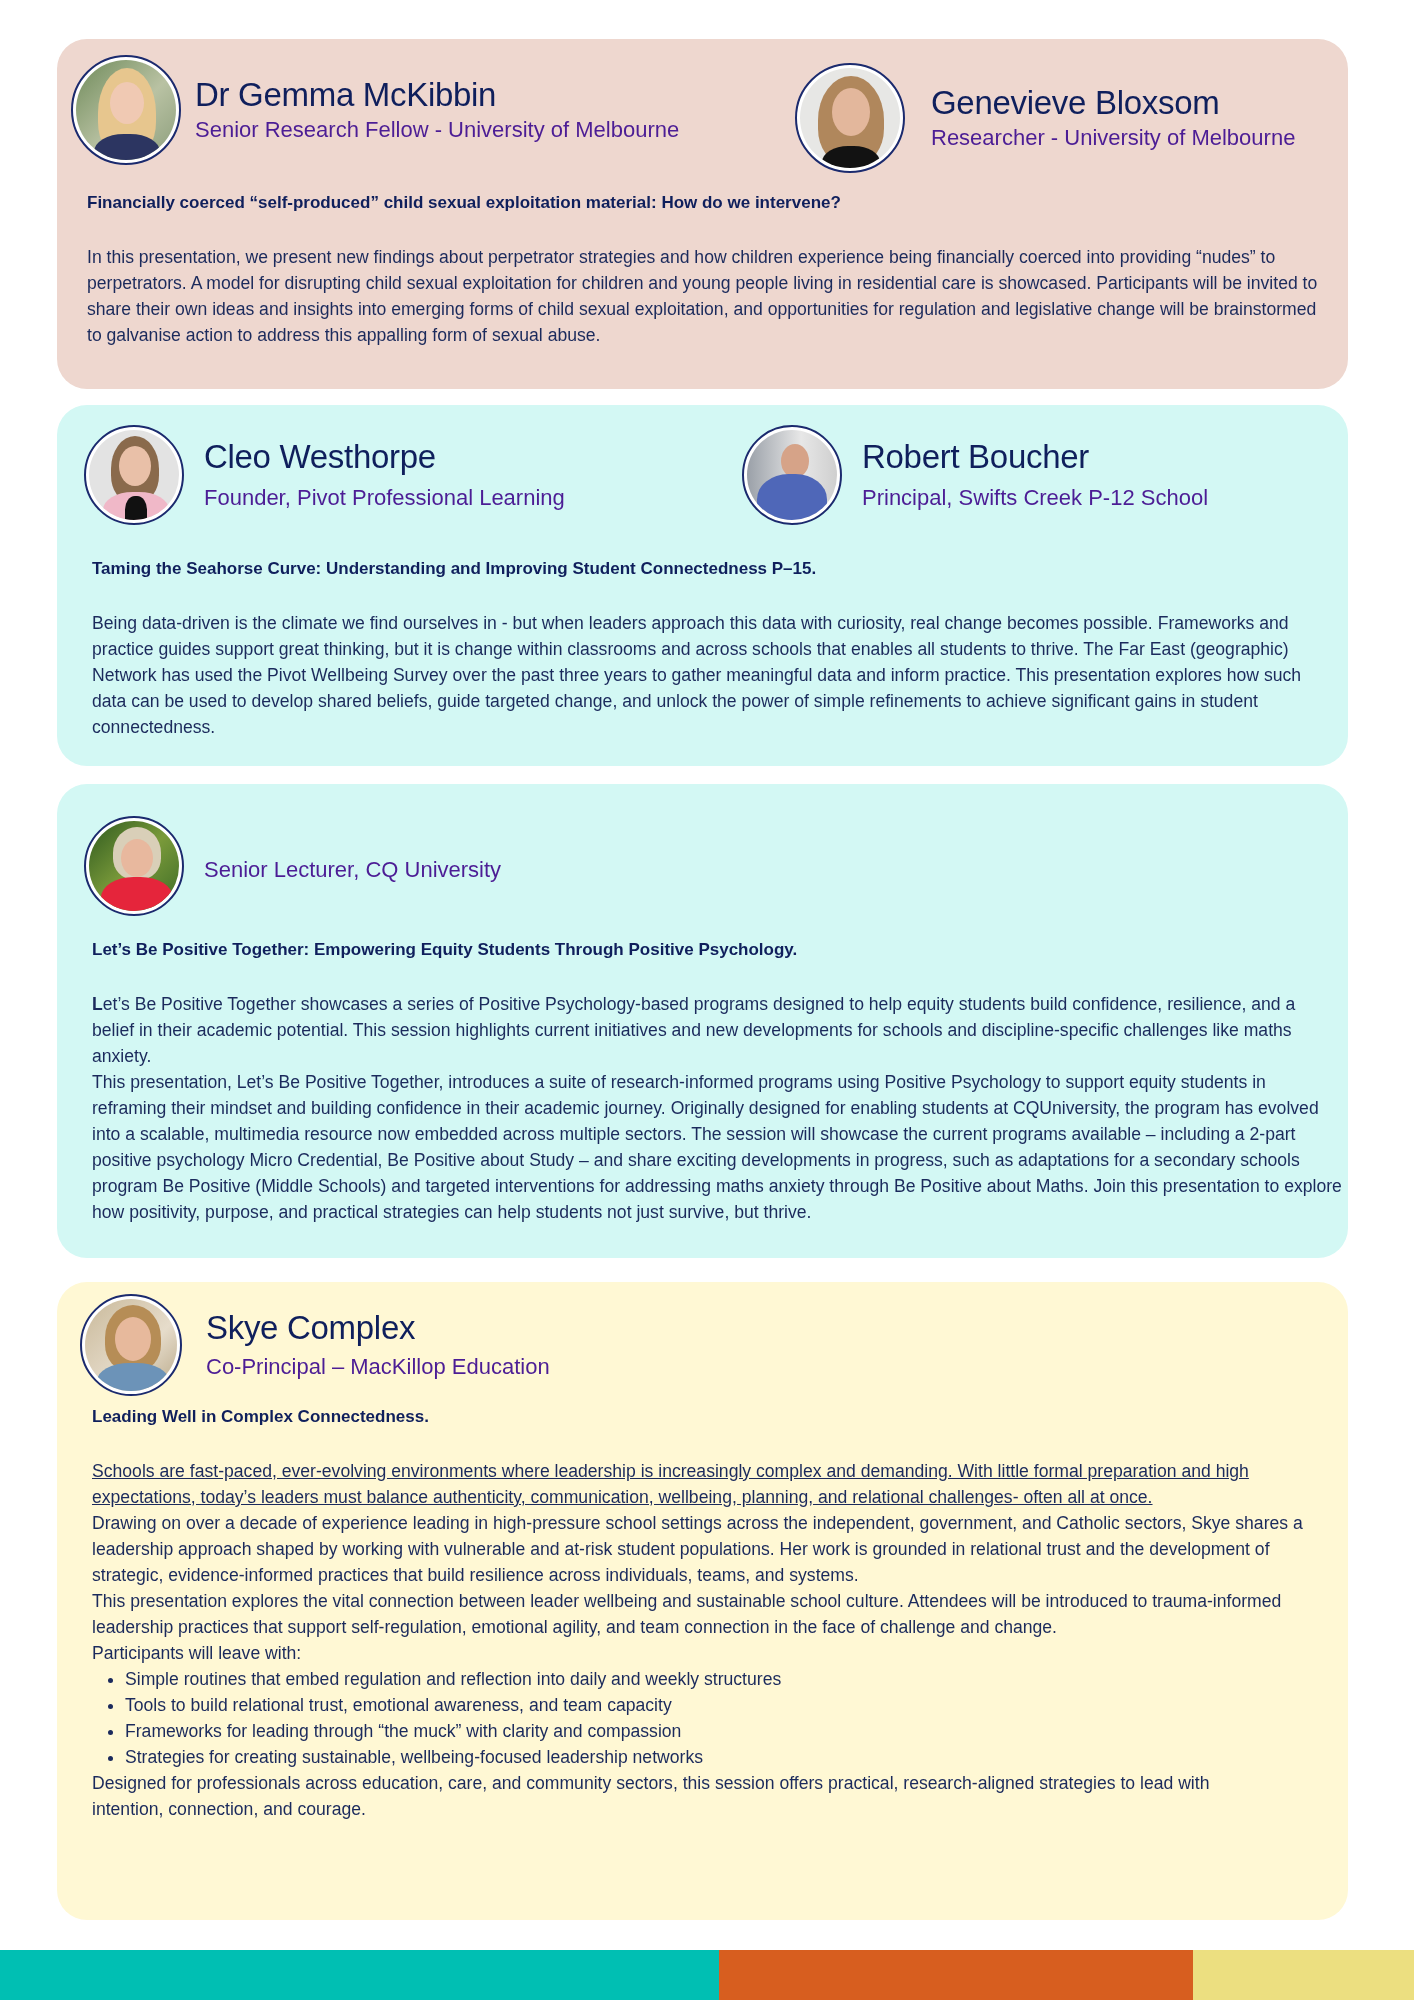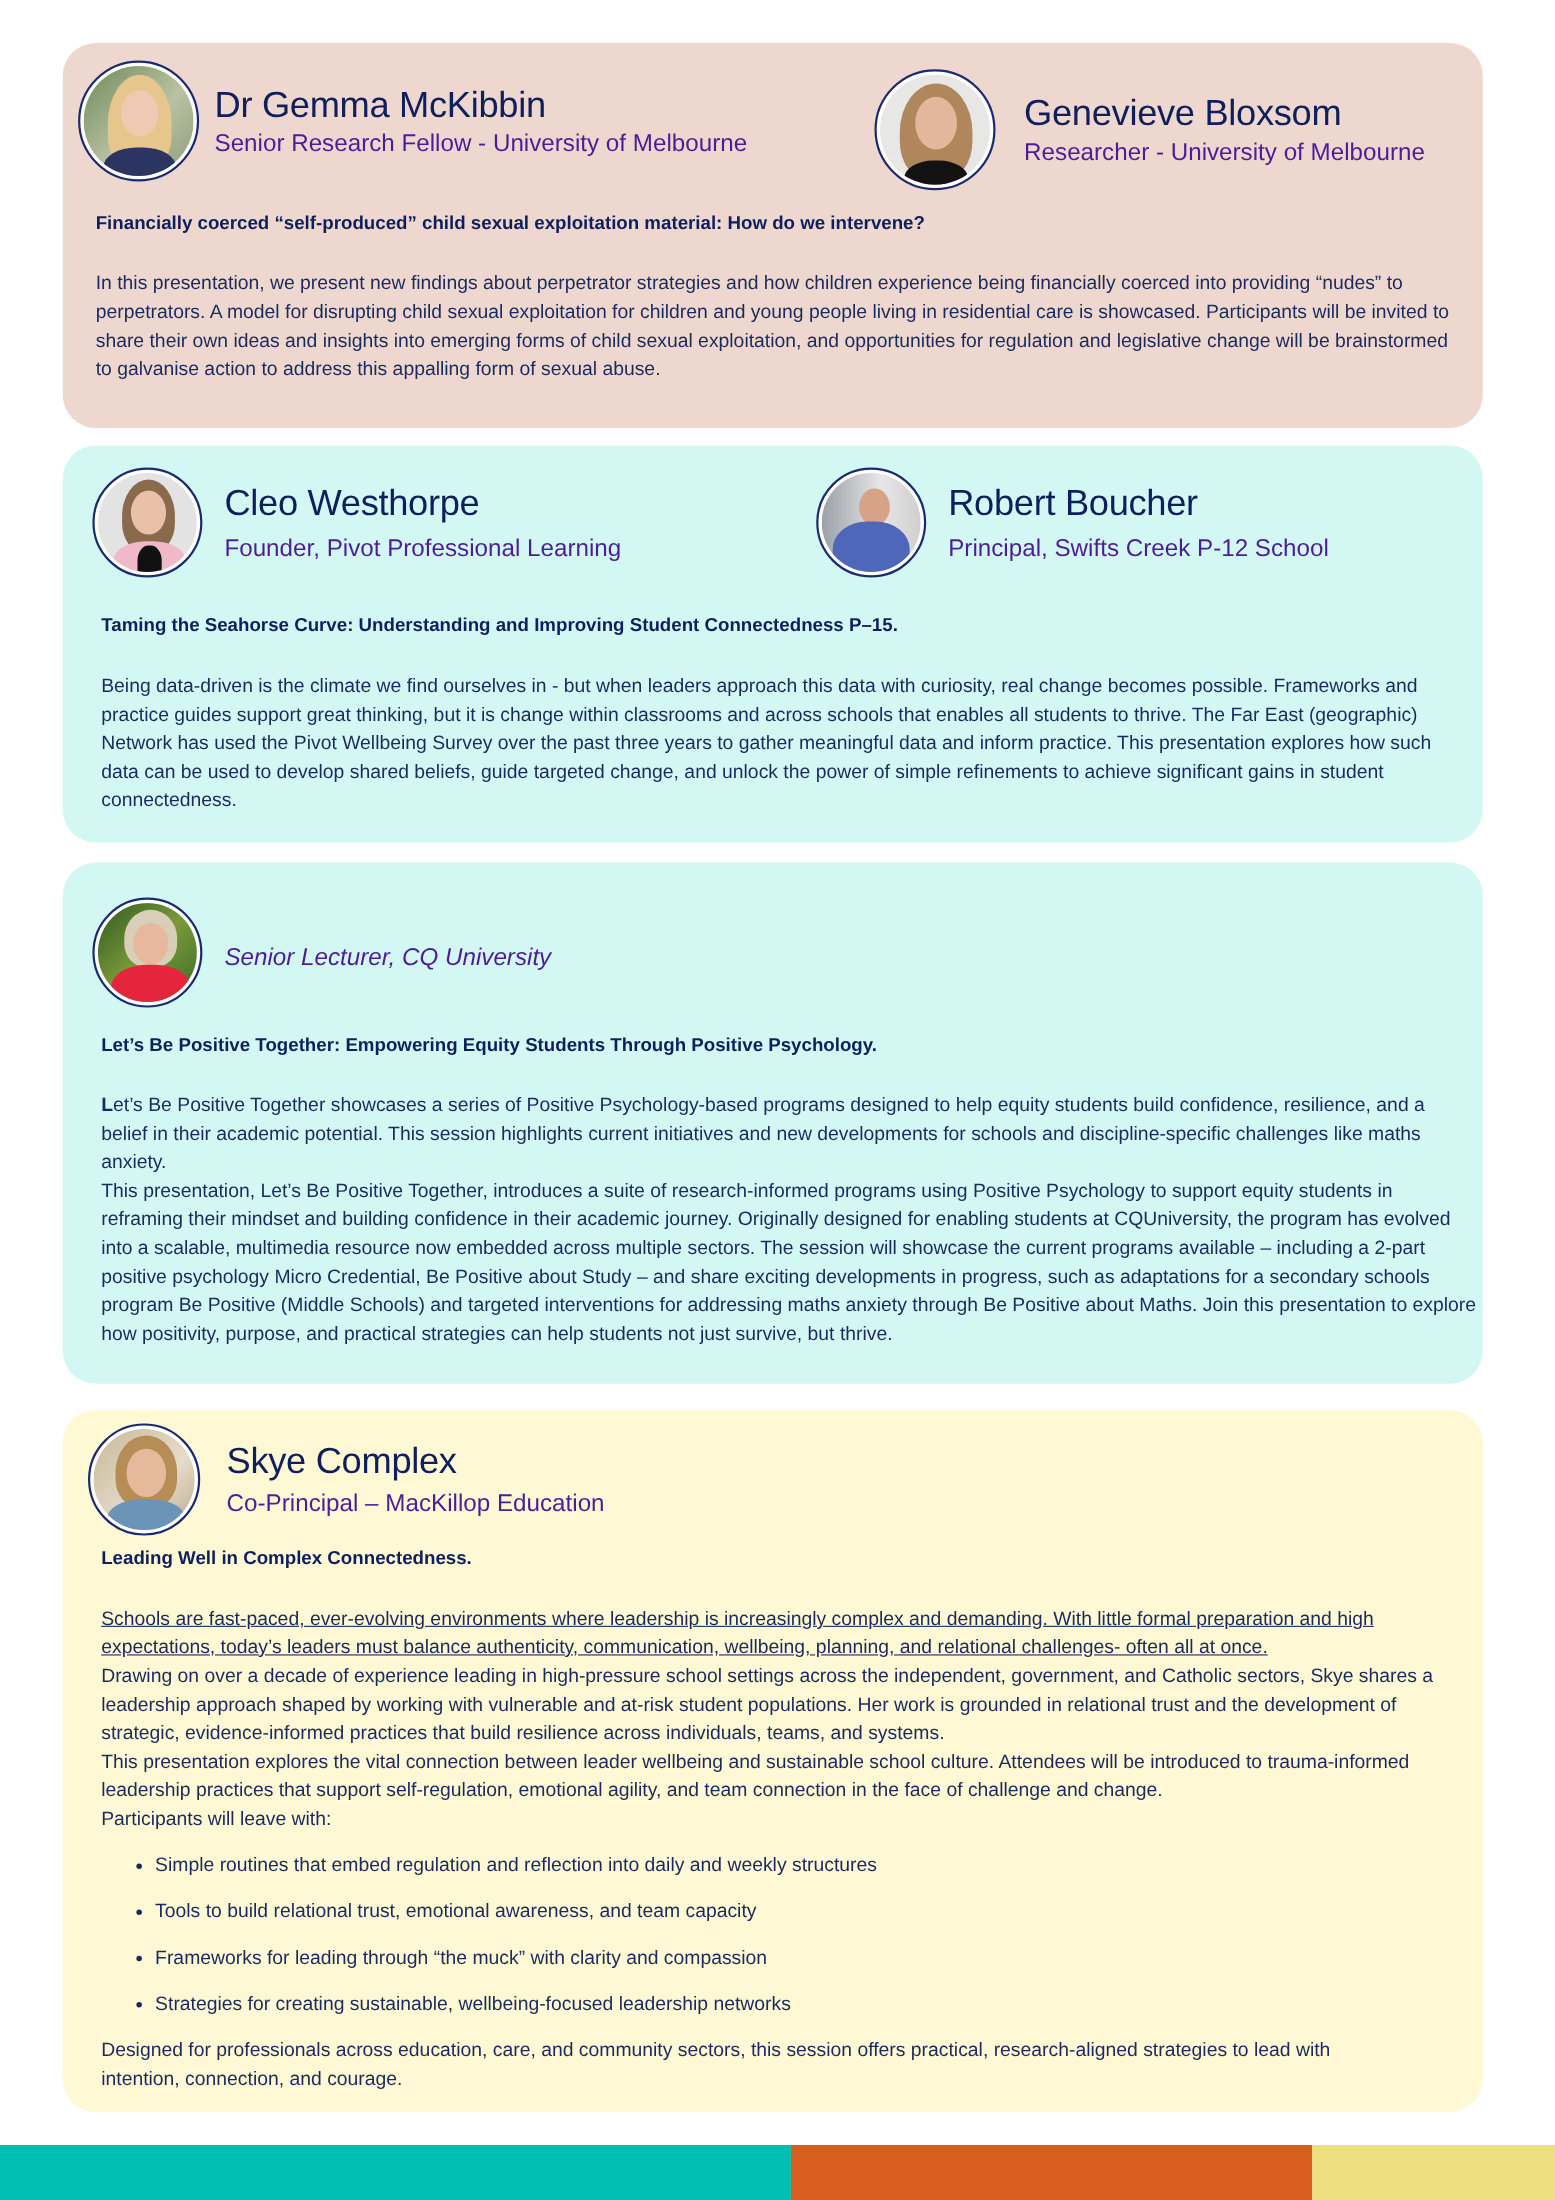--- a/index.html
+++ b/index.html
@@ -37,21 +37,21 @@
   .speaker-role { font-size: 22px; line-height: 30px; color: #4c1d95; }
 
   .title {
     position: absolute; font-weight: 700; font-size: 17px; color: #0f1f5c; line-height: 22px;
   }
   .body-text {
     position: absolute; font-size: 17.6px; line-height: 26px; color: #1b2a5c;
   }
   .body-text p { margin: 0; }
   .body-text ul { margin: 0; padding-left: 33px; }
-  .body-text li { margin: 16px; }
+  .body-text li { margin: 0; }
   .first-letter-bold { font-weight: 700; }
 
   .footer-bar { position: absolute; left: 0; top: 1950px; height: 50px; width: 1414px; display: flex; }
   .footer-bar div { height: 100%; }
 </style>
 </head>
 <body>
 
 <section class="card pink" style="top:39px; height:350px;">
   <div class="speaker" style="left:14px; top:16px;">
@@ -127,21 +127,21 @@
   <div class="speaker" style="left:27px; top:32px;">
     <div class="avatar" style="width:100px;height:100px;">
       <div class="photo">
         <div class="bg" style="background:linear-gradient(135deg,#2f5a1f,#7a9a3a 50%,#3b6a26);"></div>
         <div class="hair" style="left:24px;top:6px;width:48px;height:52px;background:#d9cfb8;"></div>
         <div class="face" style="left:32px;top:18px;width:32px;height:38px;background:#e8b89e;"></div>
         <div class="body" style="left:12px;top:56px;width:72px;height:46px;background:#e5253b;"></div>
       </div>
     </div>
     <div class="speaker-text">
-      <div class="speaker-role" style="margin-top:8px;font-style:italic;">Senior Lecturer, CQ University</div>
+      <div class="speaker-role" style="margin-top:8px;">Senior Lecturer, CQ University</div>
     </div>
   </div>
   <div class="title" style="left:35px; top:155px;">Let’s Be Positive Together: Empowering Equity Students Through Positive Psychology.</div>
   <div class="body-text" style="left:35px; top:207px; width:1250px;">
     <p><span class="first-letter-bold">L</span><span>et’s Be Positive Together showcases a series of Positive Psychology-based programs designed to help equity students build confidence, resilience, and a belief in their academic potential. This session highlights current initiatives and new developments for schools and discipline-specific challenges like maths anxiety.</span></p>
     <p>This presentation, Let’s Be Positive Together, introduces a suite of research-informed programs using Positive Psychology to support equity students in reframing their mindset and building confidence in their academic journey. Originally designed for enabling students at CQUniversity, the program has evolved into a scalable, multimedia resource now embedded across multiple sectors. The session will showcase the current programs available – including a 2-part positive psychology Micro Credential, Be Positive about Study – and share exciting developments in progress, such as adaptations for a secondary schools program Be Positive (Middle Schools) and targeted interventions for addressing maths anxiety through Be Positive about Maths. Join this presentation to explore how positivity, purpose, and practical strategies can help students not just survive, but thrive.</p>
   </div>
 </section>
 
 <section class="card cream" style="top:1282px; height:638px;">

